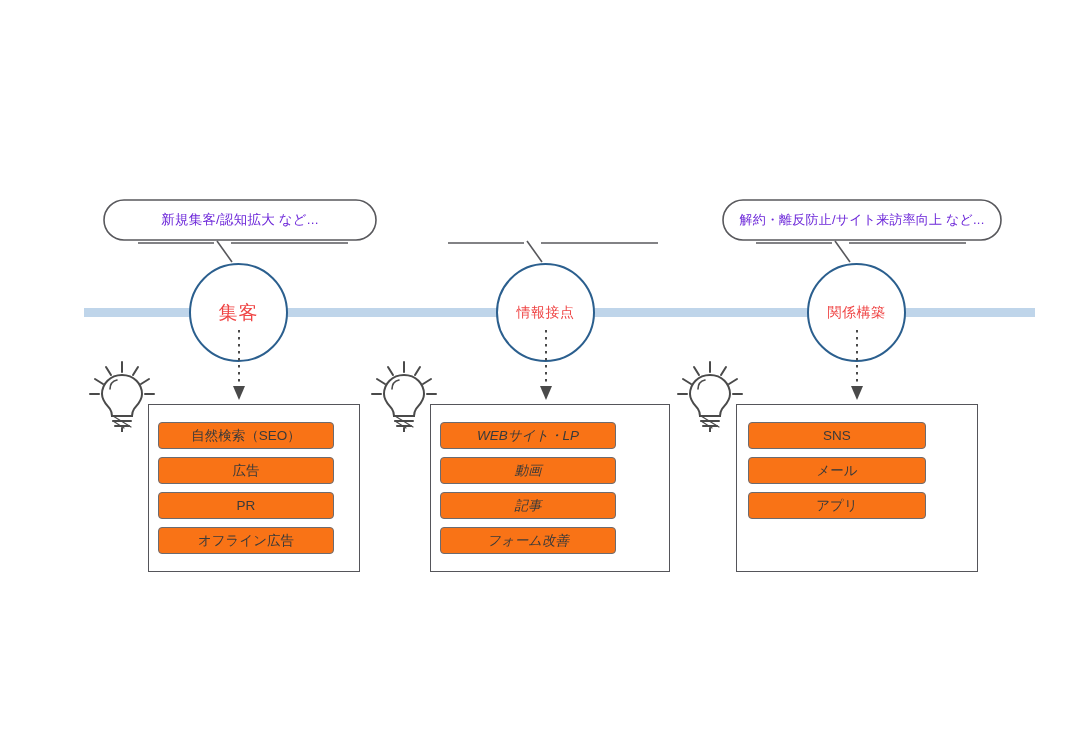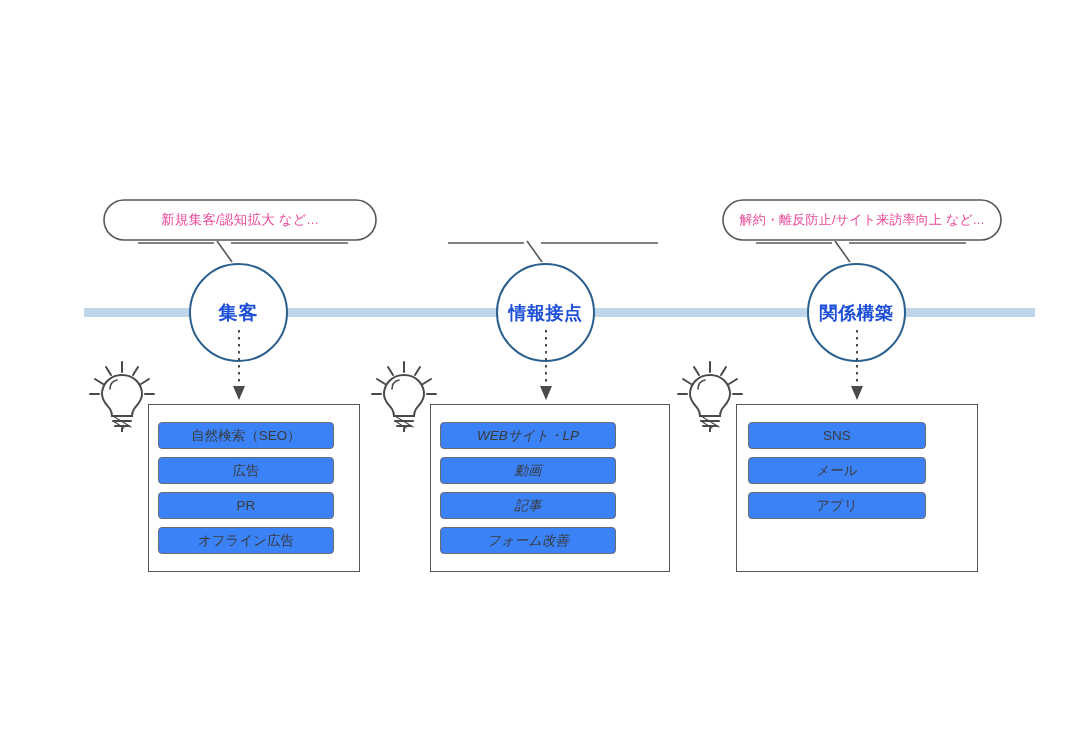--- a/index.html
+++ b/index.html
@@ -55,21 +55,21 @@
     position: absolute;
     left: 0;
     top: 0;
     width: 274px;
     height: 42px;
     display: flex;
     align-items: center;
     justify-content: center;
     font-size: 13.5px;
     letter-spacing: .2px;
-    color: #ec4899;
+    color: #6d28d9;
     white-space: nowrap;
   }
   .col-2 .pill { left: 22px; width: 280px; }
   .col-2 .pill-label { width: 280px; font-size: 13px; }
   .col-3 .pill { left: 26px; width: 280px; }
   .col-3 .pill-label { width: 280px; font-size: 13px; }
 
   
   .tail {
     position: absolute;
@@ -95,29 +95,29 @@
     background: #ffffff;
     box-sizing: border-box;
   }
   .circle-label {
     position: absolute;
     inset: 0;
     display: flex;
     align-items: center;
     justify-content: center;
     font-size: 19px;
-    font-weight: bold;
-    color: #1d4ed8;
+    font-weight: normal;
+    color: #ef4444;
     letter-spacing: 1px;
     white-space: nowrap;
   }
   .col-2 .circle-wrap { left: 108px; }
   .col-3 .circle-wrap { left: 111px; }
   .col-2 .circle-label,
-  .col-3 .circle-label { font-size: 18px; letter-spacing: .5px; }
+  .col-3 .circle-label { font-size: 14px; letter-spacing: .5px; }
 
   
   .arrow {
     position: absolute;
     top: 330px;
     left: 152px;
     width: 18px;
     height: 72px;
   }
   .col-2 .arrow { left: 149px; }
@@ -144,21 +144,21 @@
     left: 80px;
     width: 176px;
   }
   .col-2 .items { left: 52px; width: 176px; font-style: italic; }
   .col-3 .items { left: 52px; width: 178px; }
   .item {
     height: 27px;
     margin-bottom: 8px;
     border: 1.4px solid #6b6b70;
     border-radius: 4px;
-    background: #3b82f6;
+    background: #f97316;
     display: flex;
     align-items: center;
     justify-content: center;
     font-size: 13.5px;
     color: #3a3a3a;
     box-sizing: border-box;
     white-space: nowrap;
   }
   .item:last-child { margin-bottom: 12px; }
 

